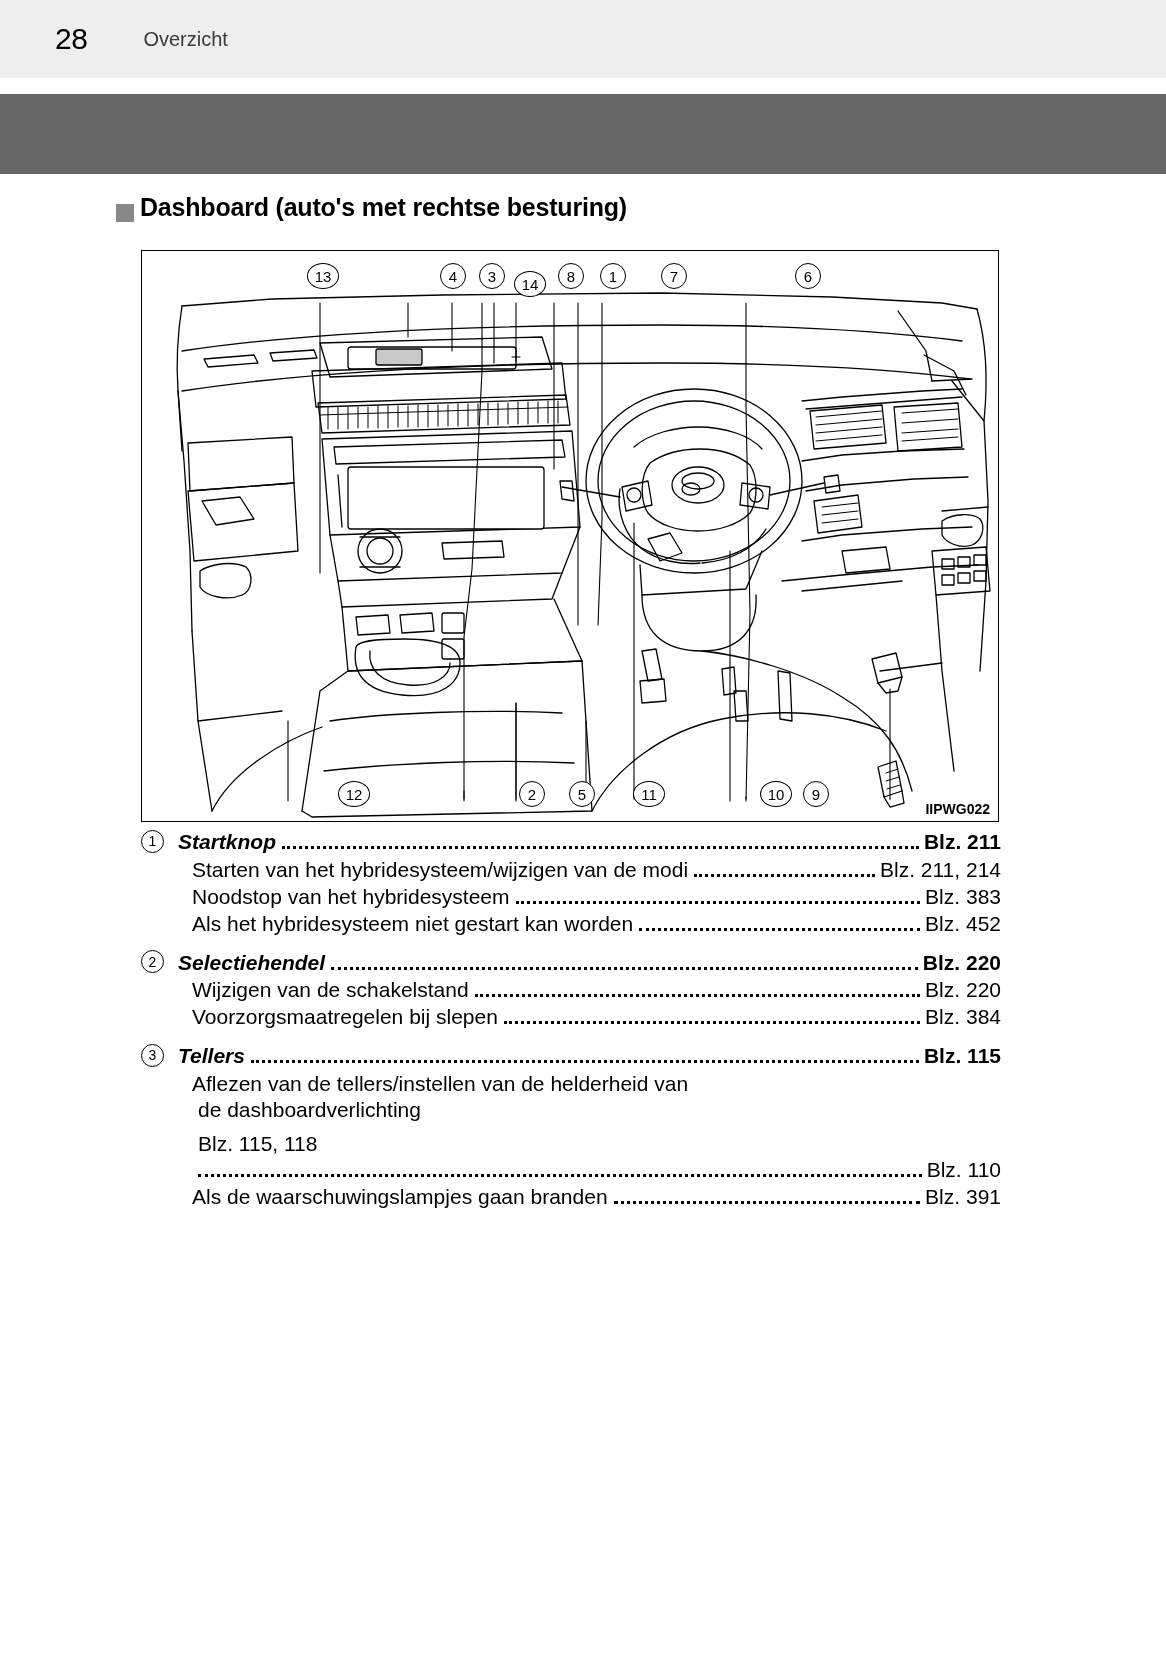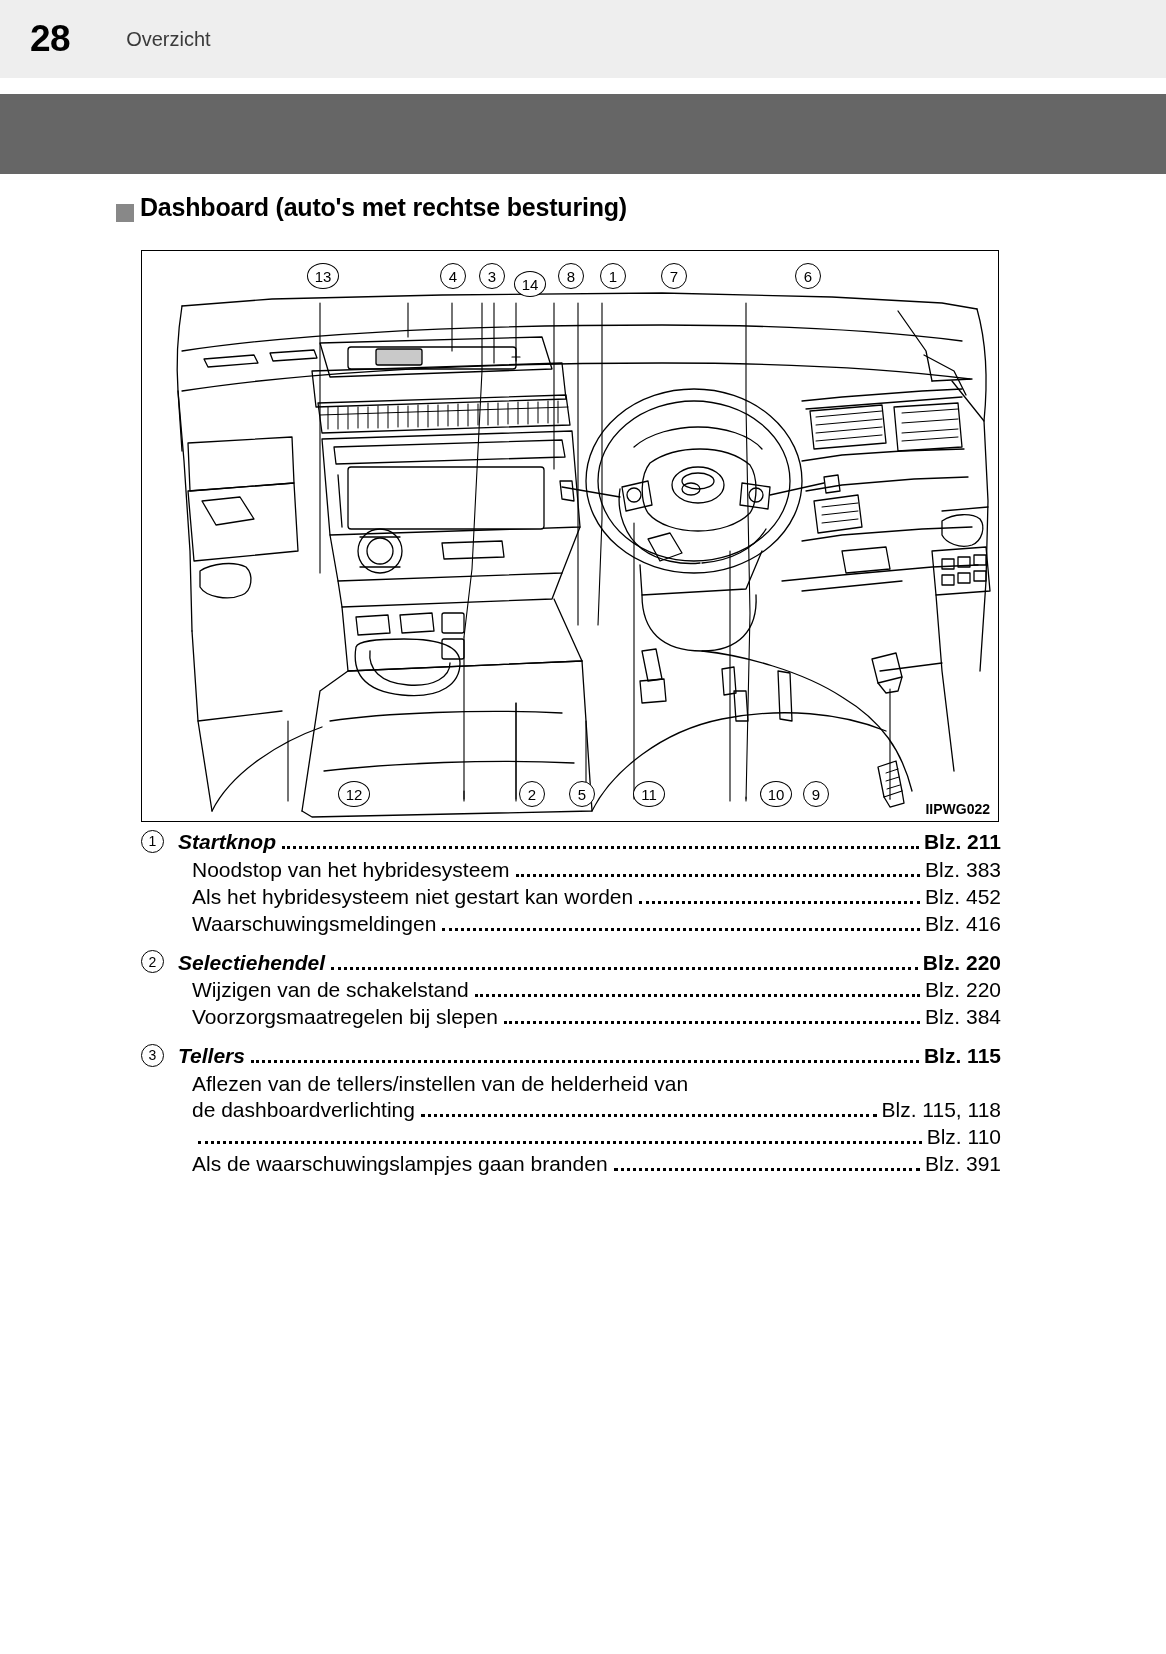--- a/index.html
+++ b/index.html
@@ -19,23 +19,23 @@
   .page-header {
     position: absolute;
     left: 0; top: 0;
     width: 1166px;
     height: 78px;
     background: #eeeeee;
     display: flex;
     align-items: center;
   }
   .page-number {
-    font-size: 37px;
-    font-weight: bold;
-    margin-left: 30px;
+    font-size: 30px;
+    font-weight: normal;
+    margin-left: 55px;
     letter-spacing: -0.5px;
   }
   .section-name {
     font-size: 20px;
     margin-left: 56px;
     color: #3a3a3a;
     text-align: center;
   }
   .header-band {
     position: absolute;
@@ -366,33 +366,33 @@
 <div class="toc">
 
   <div class="entry">
     <div class="entry-head">
       <span class="num-circle">1</span>
       <span class="label">Startknop</span>
       <span class="dots"></span>
       <span class="page">Blz. 211</span>
     </div>
     <div class="sub">
+      <span class="label">Starten van het hybridesysteem/wijzigen van de modi</span>
+      <span class="dots"></span>
+      <span class="page">Blz. 211, 214</span>
+    </div>
+    <div class="sub">
       <span class="label">Noodstop van het hybridesysteem</span>
       <span class="dots"></span>
       <span class="page">Blz. 383</span>
     </div>
     <div class="sub">
       <span class="label">Als het hybridesysteem niet gestart kan worden</span>
       <span class="dots"></span>
       <span class="page">Blz. 452</span>
-    </div>
-    <div class="sub">
-      <span class="label">Waarschuwingsmeldingen</span>
-      <span class="dots"></span>
-      <span class="page">Blz. 416</span>
     </div>
   </div>
 
   <div class="entry">
     <div class="entry-head">
       <span class="num-circle">2</span>
       <span class="label">Selectiehendel</span>
       <span class="dots"></span>
       <span class="page">Blz. 220</span>
     </div>
@@ -410,21 +410,21 @@
 
   <div class="entry">
     <div class="entry-head">
       <span class="num-circle">3</span>
       <span class="label">Tellers</span>
       <span class="dots"></span>
       <span class="page">Blz. 115</span>
     </div>
     <div class="sub-twoline">
       <div>Aflezen van de tellers/instellen van de helderheid van</div>
-      <div class="sub" style="margin-left:0;">
+      <div class="sub" style="margin-left:0;flex-direction:column;">
         <span class="label">de dashboardverlichting</span>
         <span class="dots"></span>
         <span class="page">Blz. 115, 118</span>
       </div>
     </div>
     <div class="sub">
       <span class="dots"></span>
       <span class="page">Blz. 110</span>
     </div>
     <div class="sub">

